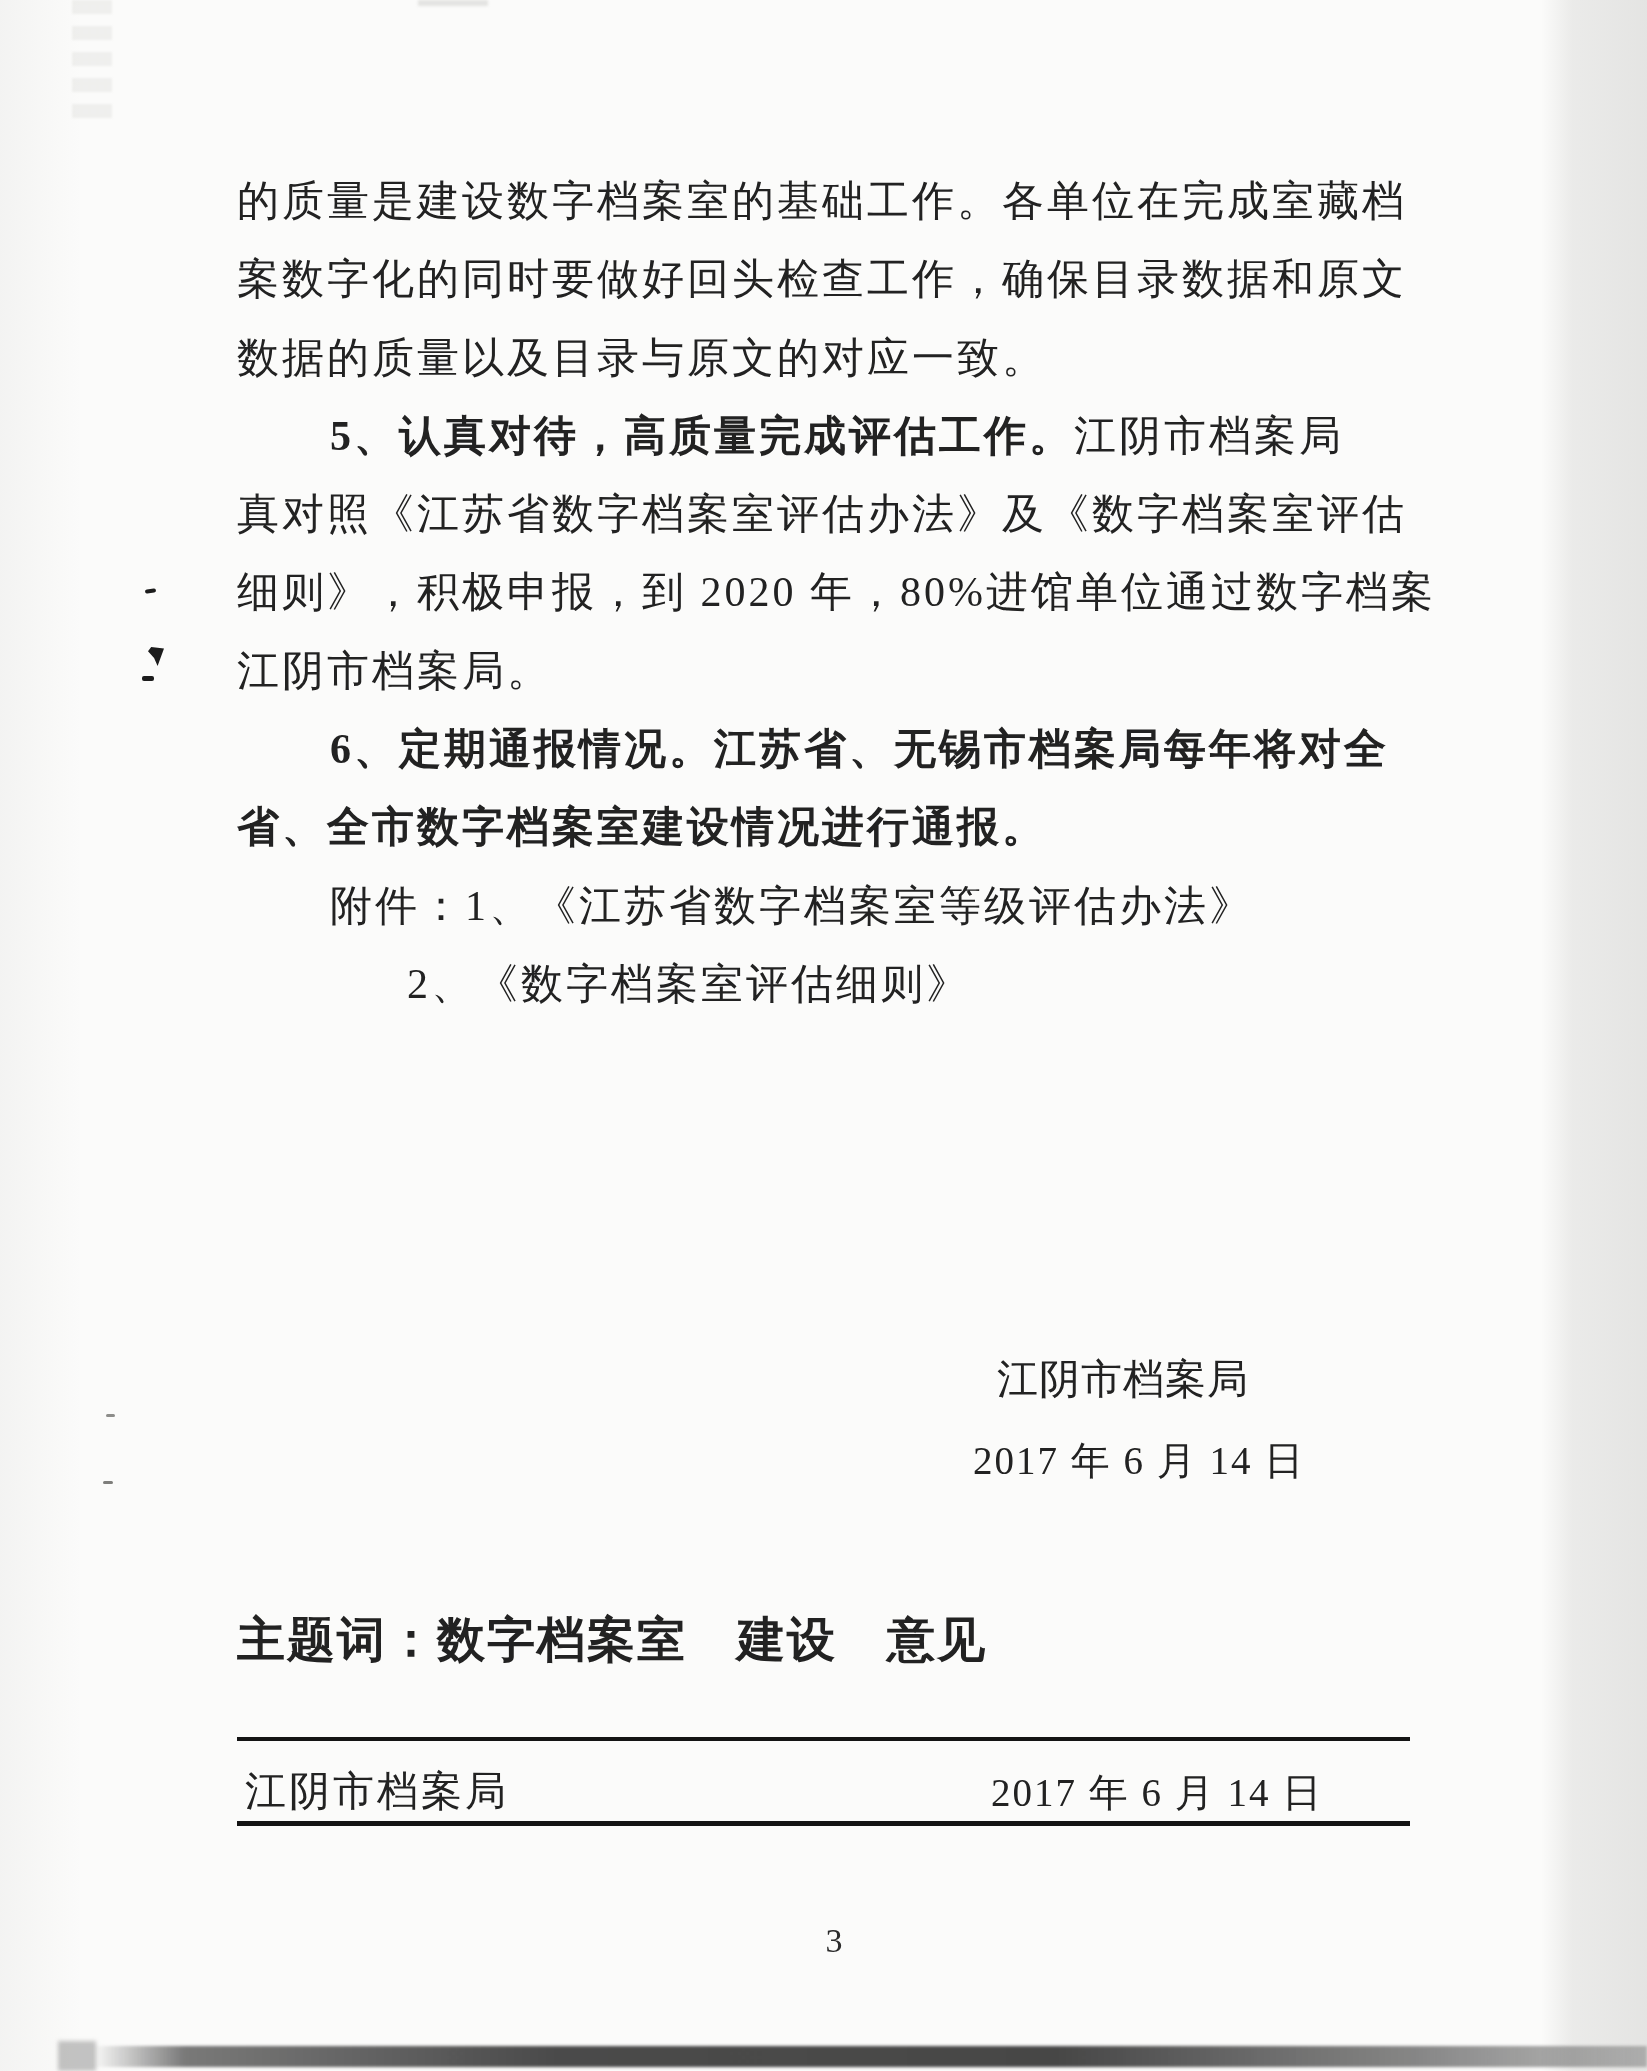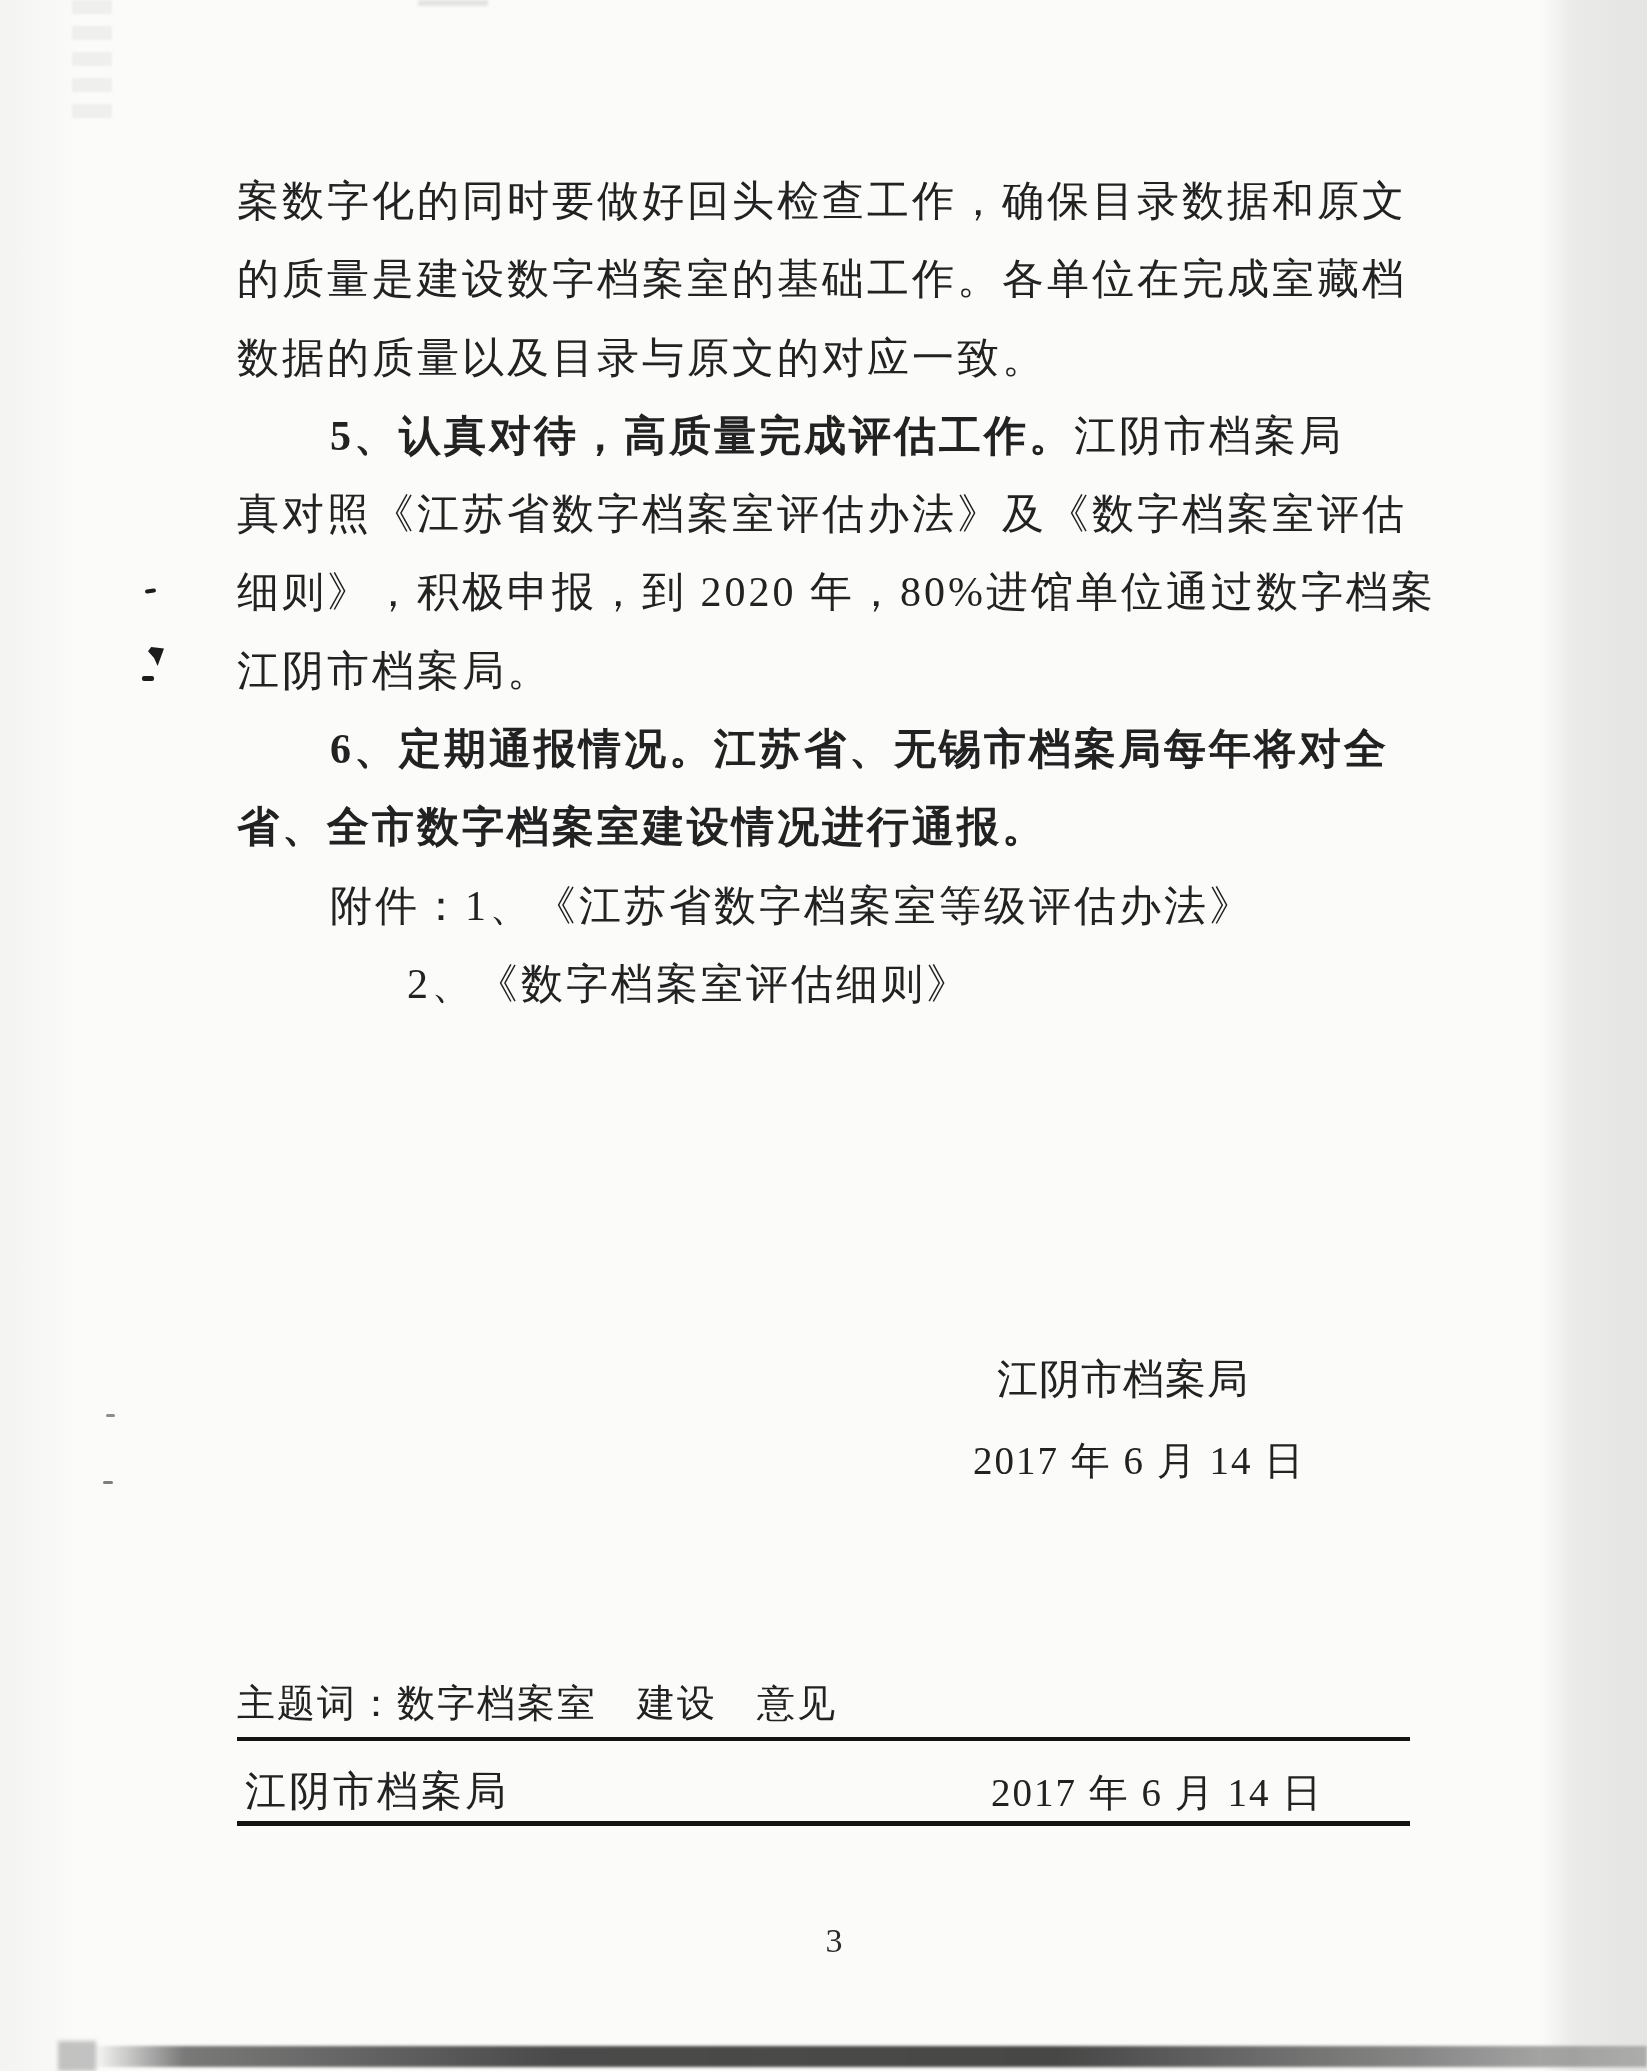--- a/index.html
+++ b/index.html
@@ -67,22 +67,22 @@
   .sig-org{
     position:absolute;left:997px;top:1352px;
     font-size:41px;letter-spacing:1px;white-space:nowrap;
   }
   .sig-date{
     position:absolute;left:973px;top:1434px;
     font-size:39px;letter-spacing:2px;white-space:nowrap;
   }
   
   .subject{
-    position:absolute;left:237px;top:1678px;
-    font-size:38px;font-weight:400;letter-spacing:2px;white-space:nowrap;
+    position:absolute;left:237px;top:1608px;
+    font-size:48px;font-weight:700;letter-spacing:2px;white-space:nowrap;
   }
   .rule{position:absolute;left:237px;width:1173px;background:var(--rule);}
   .rule-top{top:1737px;height:4px;}
   .rule-bottom{top:1821px;height:5px;}
   .footer-issuer{
     position:absolute;left:245px;top:1764px;
     font-size:41px;letter-spacing:3px;white-space:nowrap;
   }
   .footer-date{
     position:absolute;left:991px;top:1766px;
@@ -105,22 +105,22 @@
   <div class="edge-bottom"></div>
   <div class="corner-bl"></div>
 
   <div class="mark mark-dash-1"></div>
   <div class="mark mark-wedge"></div>
   <div class="mark mark-dash-2"></div>
   <div class="mark mark-dash-3"></div>
   <div class="mark mark-dash-4"></div>
 
   <div class="doc-body">
+    <div class="line"><span>的质量是建设数字档案室的基础工作。各单位在完成室藏档</span></div>
     <div class="line"><span>案数字化的同时要做好回头检查工作，确保目录数据和原文</span></div>
-    <div class="line"><span>的质量是建设数字档案室的基础工作。各单位在完成室藏档</span></div>
     <div class="line"><span>数据的质量以及目录与原文的对应一致。</span></div>
     <div class="line indent-2"><span class="b">5、认真对待，高质量完成评估工作。</span><span>江阴市档案局</span></div>
     <div class="line"><span>真对照《江苏省数字档案室评估办法》及《数字档案室评估</span></div>
     <div class="line"><span>细则》，积极申报，到 2020 年，80%进馆单位通过数字档案</span></div>
     <div class="line"><span>江阴市档案局。</span></div>
     <div class="line indent-2"><span class="b">6、定期通报情况。江苏省、无锡市档案局每年将对全</span></div>
     <div class="line"><span class="b">省、全市数字档案室建设情况进行通报。</span></div>
     <div class="line indent-2"><span>附件：1、《江苏省数字档案室等级评估办法》</span></div>
     <div class="line indent-att2"><span>2、《数字档案室评估细则》</span></div>
   </div>

